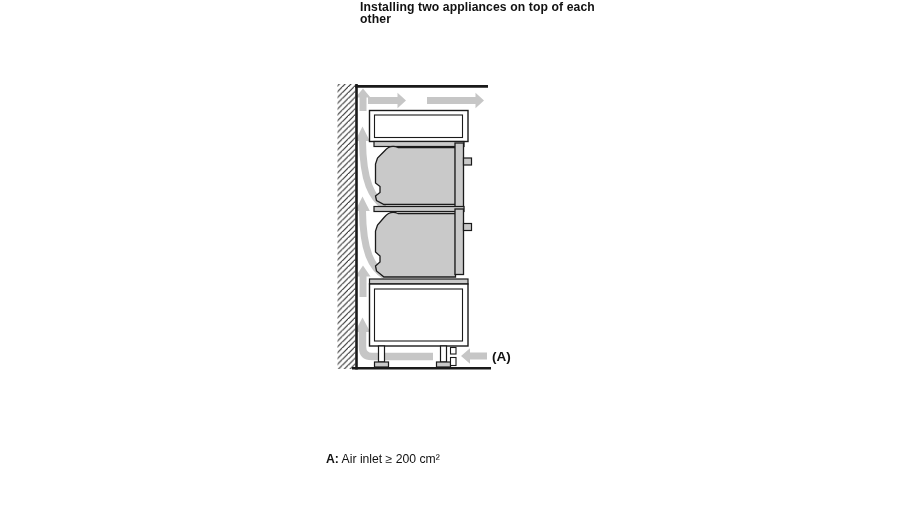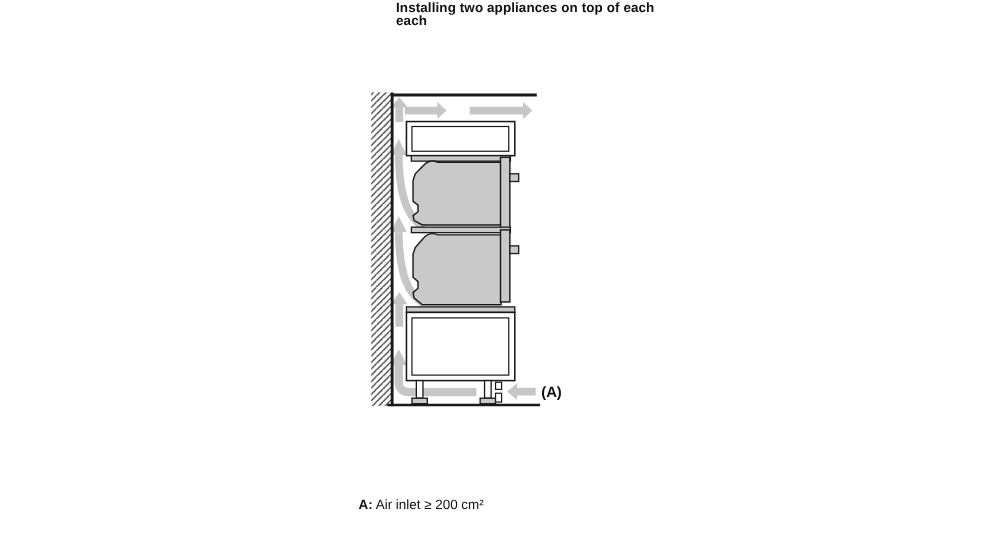--- a/index.html
+++ b/index.html
@@ -20,21 +20,21 @@
     font-size:12.2px;line-height:14px;white-space:nowrap;
   }
   .caption .term{font-weight:700;}
   .figure-svg{position:absolute;left:330px;top:80px;width:200px;height:300px;}
 </style>
 </head>
 <body>
 
 <div class="heading">
   <div>Installing two appliances on top of each</div>
-  <div>each</div>
+  <div>other</div>
 </div>
 
 <svg class="figure-svg" viewBox="330 80 200 300" xmlns="http://www.w3.org/2000/svg">
   <defs>
     <pattern id="hatch" patternUnits="userSpaceOnUse" width="5.8" height="5.8">
       <path d="M-1.5,7.3 L7.3,-1.5 M0,5.8 L5.8,0 M4.3,7.3 L7.3,4.3" stroke="#2f2f2f" stroke-width="1.15" fill="none"></path>
     </pattern>
   </defs>
 
   <rect x="337.5" y="84" width="18" height="285" fill="url(#hatch)"></rect>

